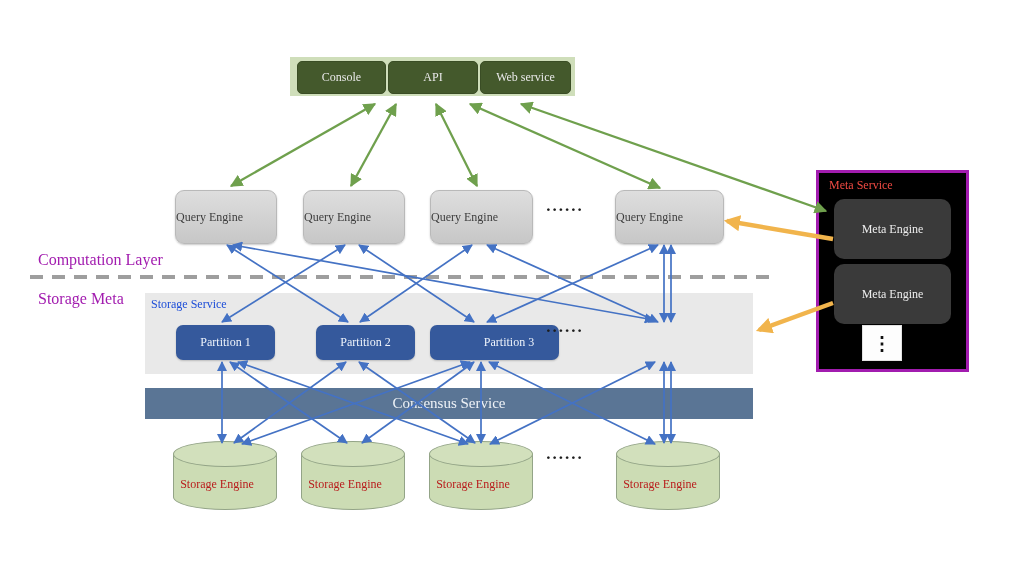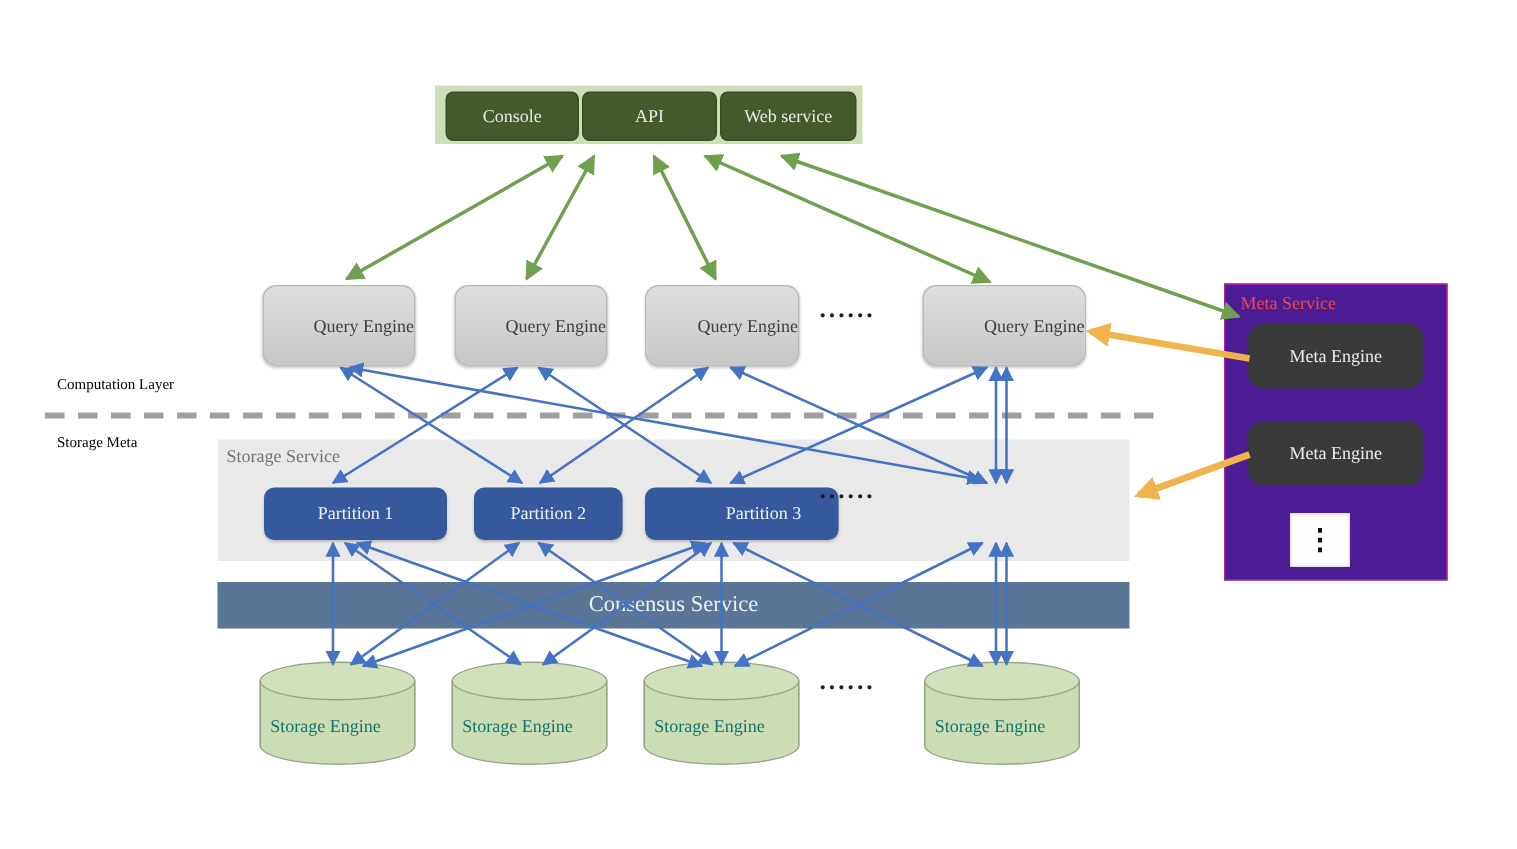--- a/index.html
+++ b/index.html
@@ -14,74 +14,74 @@
     border-radius:5px;color:#e9e9e9;font-size:12px;display:flex;align-items:center;justify-content:center;
   }
   .svc.console{left:297px;width:87px;}
   .svc.api{left:388px;width:88px;}
   .svc.web{left:480px;width:89px;}
   
   .qe{
     position:absolute;top:190px;height:52px;border-radius:9px;
     background:linear-gradient(#dedede,#c7c7c7);border:1px solid #b9b9b9;
     box-shadow:0 1px 2px rgba(0,0,0,0.22);
-    color:#3d3d3d;font-size:12px;display:flex;align-items:center;justify-content:flex-end;
+    color:#3d3d3d;font-size:12px;display:flex;align-items:center;justify-content:flex-start;
   }
   .qe1{left:175px;width:100px;}
   .qe2{left:303px;width:100px;}
   .qe3{left:430px;width:101px;}
   .qe4{left:615px;width:107px;}
   
   .hdots{
     position:absolute;width:50px;text-align:center;color:#1d1d1d;
     font-size:17px;font-weight:800;letter-spacing:2px;line-height:17px;
   }
   .qe-dots{left:540px;top:197px;}
   .part-dots{left:540px;top:318px;}
   .se-dots{left:540px;top:445px;}
   
-  .meta-panel{position:absolute;left:816px;top:189px;width:147px;height:196px;background:#4c1d95;border:1px solid #a21caf;}
+  .meta-panel{position:absolute;left:816px;top:170px;width:147px;height:196px;background:#000000;border:3px solid #a21caf;}
   .meta-title{position:absolute;left:10px;top:5px;color:#f04a42;font-size:12px;}
   .me{
-    position:absolute;left:15px;width:117px;height:43px;background:#3a3a3a;border-radius:10px;
+    position:absolute;left:15px;width:117px;height:60px;background:#3a3a3a;border-radius:10px;
     color:#ededed;font-size:12px;display:flex;align-items:center;justify-content:center;
   }
   .me1{top:26px;} .me2{top:91px;}
   .meta-dots-box{
     position:absolute;left:43px;top:152px;width:38px;height:34px;background:#fdfdfd;border:1px solid #e2e2e2;
     display:flex;align-items:center;justify-content:center;color:#111;font-size:19px;font-weight:700;
   }
   
-  .layer-label{position:absolute;color:#000000;font-size:10px;}
+  .layer-label{position:absolute;color:#a21caf;font-size:16px;}
   .comp-label{left:38px;top:251px;}
   .stor-label{left:38px;top:290px;}
   
   .storage-panel{position:absolute;left:145px;top:293px;width:608px;height:81px;background:#e9e9e9;}
-  .ss-title{position:absolute;left:6px;top:4px;color:#737373;font-size:12px;}
+  .ss-title{position:absolute;left:6px;top:4px;color:#1d4ed8;font-size:12px;}
   .part{
     position:absolute;top:325px;height:35px;background:#35599c;border-radius:7px;
     box-shadow:0 1px 2px rgba(0,0,0,0.2);
     color:#eef3fb;font-size:12px;display:flex;align-items:center;justify-content:center;
   }
-  .p1{left:176px;width:122px;}
+  .p1{left:176px;width:99px;}
   .p2{left:304px;width:99px;margin-left:12px;}
   .p3{left:430px;width:100px;padding-left:29px;}
   .pn{left:616px;width:101px;}
   
   .consensus{
     position:absolute;left:145px;top:388px;width:608px;height:31px;background:#5a7595;
     color:#eef2f7;font-size:15px;display:flex;align-items:center;justify-content:center;
   }
   
   .cyl{position:absolute;top:441px;width:104px;height:69px;}
   .cyl.c1{left:173px;} .cyl.c2{left:301px;} .cyl.c3{left:429px;} .cyl.c4{left:616px;}
   .cyl-bottom{position:absolute;left:0;right:0;bottom:0;height:26px;border-radius:50%;background:#ccdcb4;border:1px solid #93a487;z-index:1;box-sizing:border-box;}
   .cyl-body{position:absolute;left:0;right:0;top:13px;bottom:13px;background:#ccdcb4;border-left:1px solid #93a487;border-right:1px solid #93a487;z-index:2;box-sizing:border-box;}
   .cyl-top{position:absolute;left:0;right:0;top:0;height:26px;border-radius:50%;background:#d2e0bc;border:1px solid #93a487;z-index:3;box-sizing:border-box;}
-  .cyl-label{position:absolute;left:0;right:16px;top:36px;text-align:center;color:#0f766e;font-size:12px;z-index:4;}
+  .cyl-label{position:absolute;left:0;right:16px;top:36px;text-align:center;color:#b91c1c;font-size:12px;z-index:4;}
   
   .arrows{position:absolute;left:0;top:0;width:1011px;height:566px;z-index:10;pointer-events:none;}
 </style>
 </head>
 <body>
 
 <div id="stage">
 
   <div class="band"></div>
   <div class="svc console">

